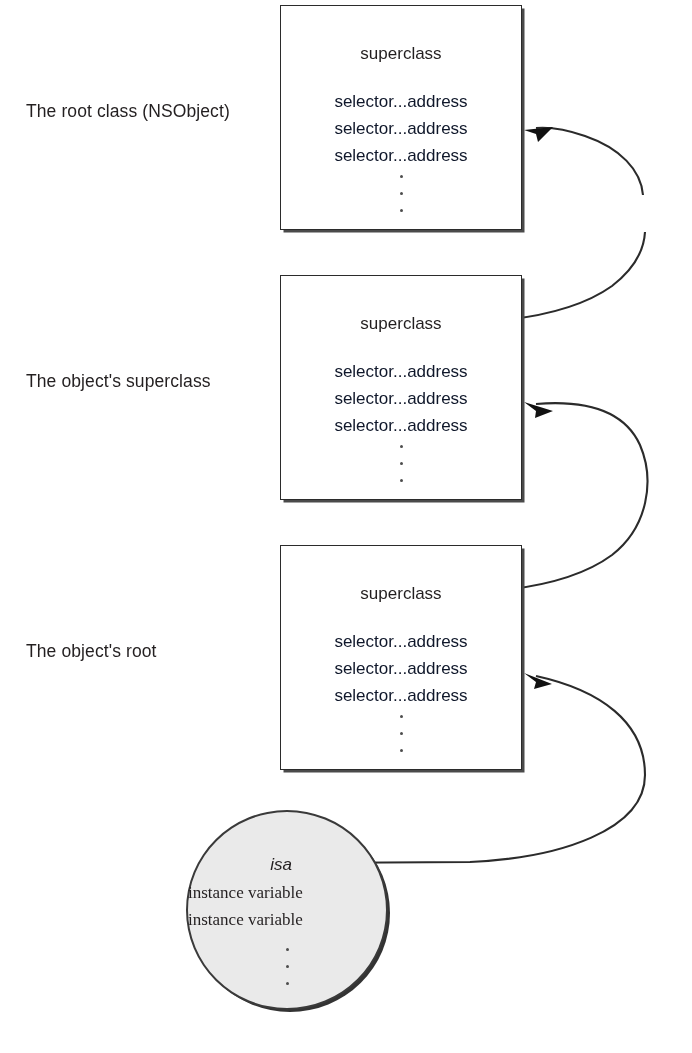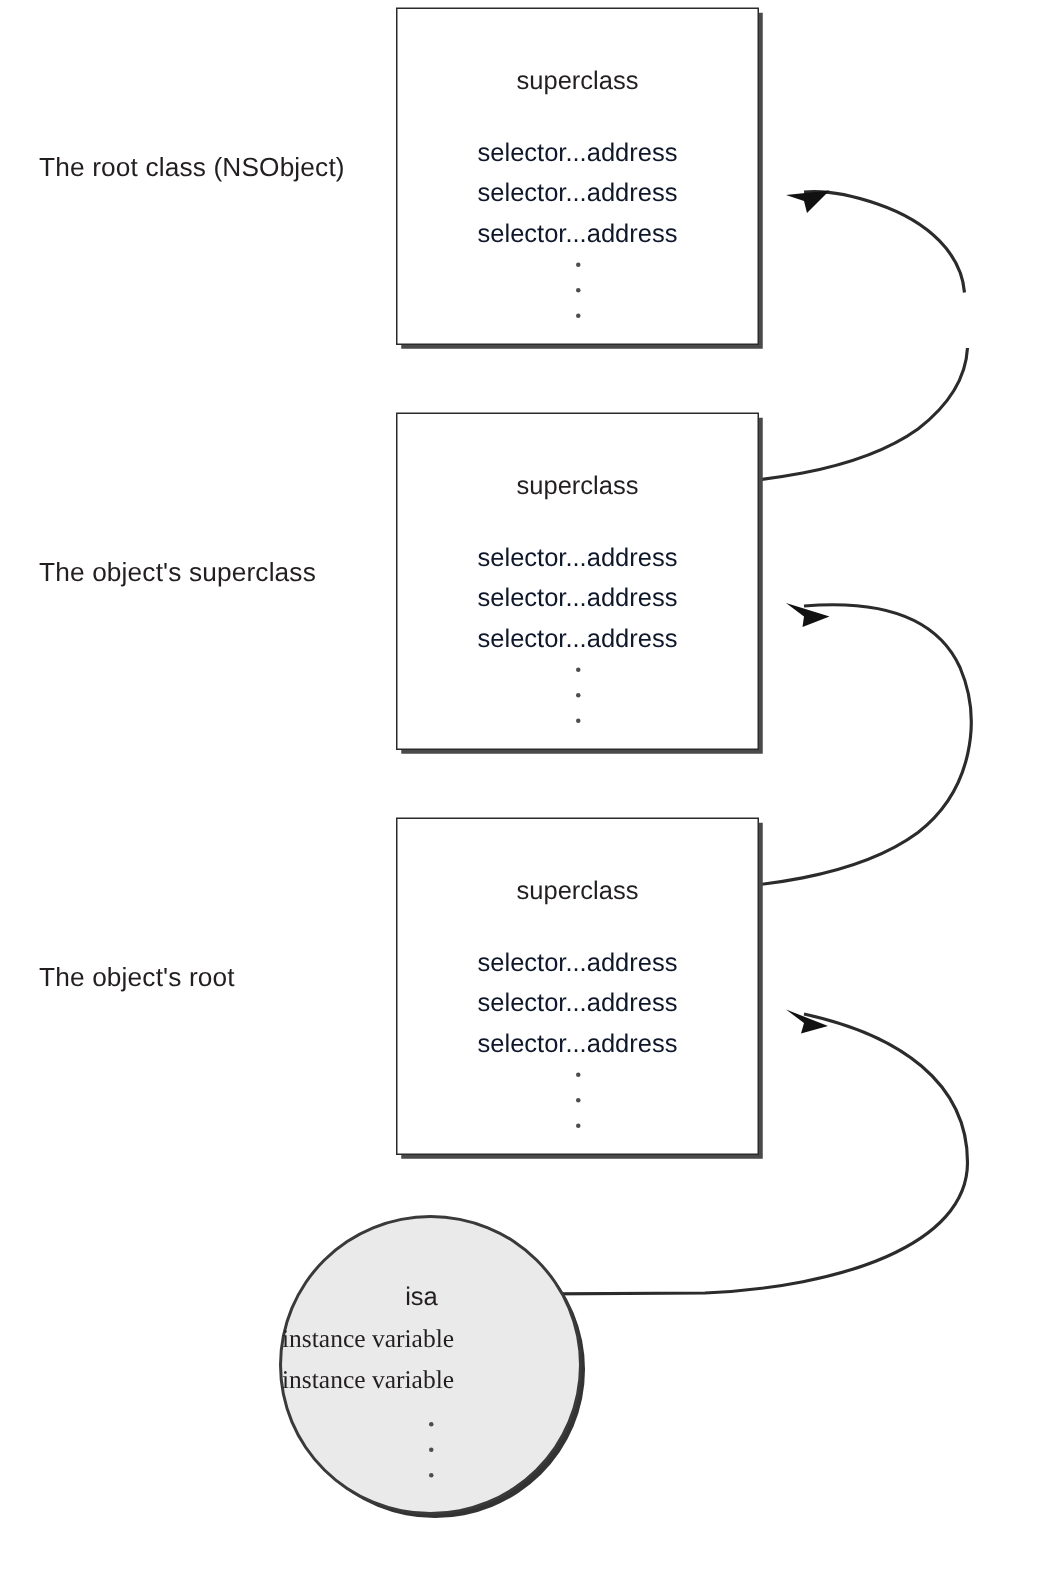--- a/index.html
+++ b/index.html
@@ -28,21 +28,21 @@
   .row-label {
     position: absolute;
     font-size: 17.5px;
     letter-spacing: 0.1px;
     color: #231f20;
     white-space: nowrap;
     text-align: right;
   }
   .class-box {
     position: absolute;
-    left: 264px;
+    left: 280px;
     width: 242px;
     box-sizing: border-box;
     background: #ffffff;
     border: 1.6px solid #2b2b2b;
     box-shadow: 3px 3px 0 -0.5px #4a4a4a;
   }
   .box-head {
     text-align: center;
     font-size: 17px;
     color: #231f20;
@@ -84,20 +84,21 @@
   }
   .circ-isa {
     position: absolute;
     top: 43px;
     left: 0;
     right: 0;
     text-align: center;
     font-size: 17px;
     color: #231f20;
     transform: translateX(-6px);
+    font-style: italic;
   }
   .circ-ivar {
     position: absolute;
     left: 0;
     right: 0;
     text-align: left;
     font-size: 17px;
     color: #231f20;
     font-family: Liberation Serif, serif;
   }

